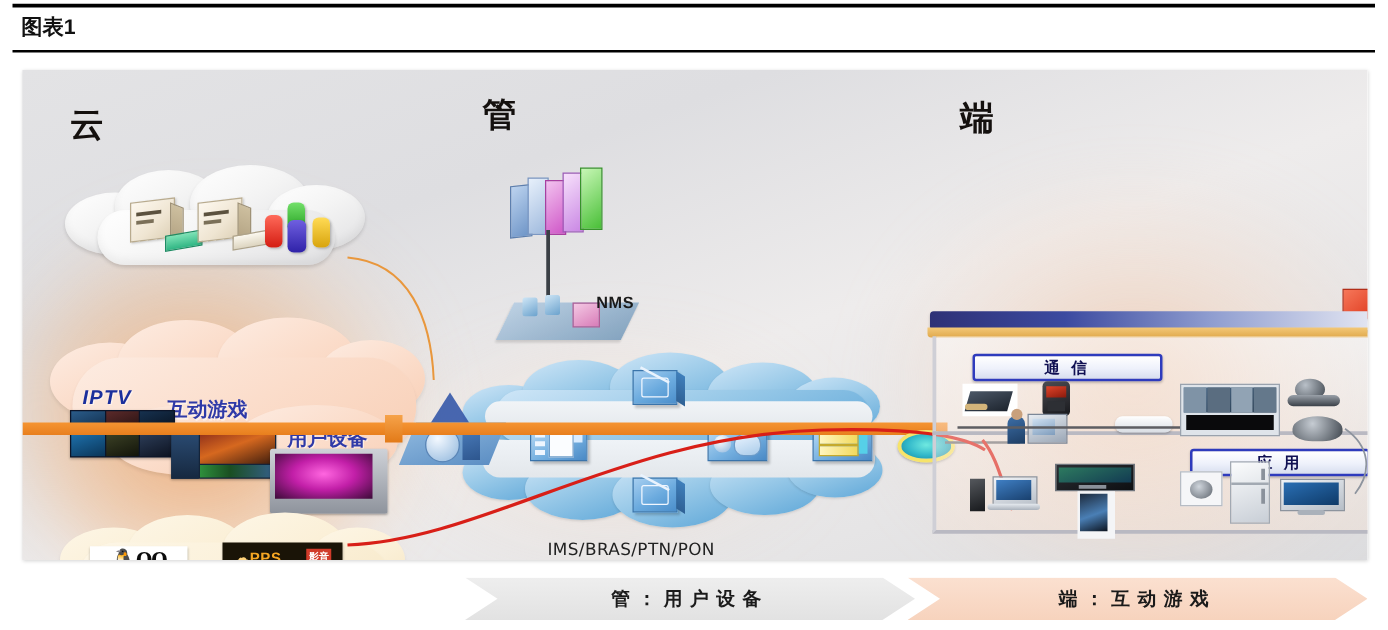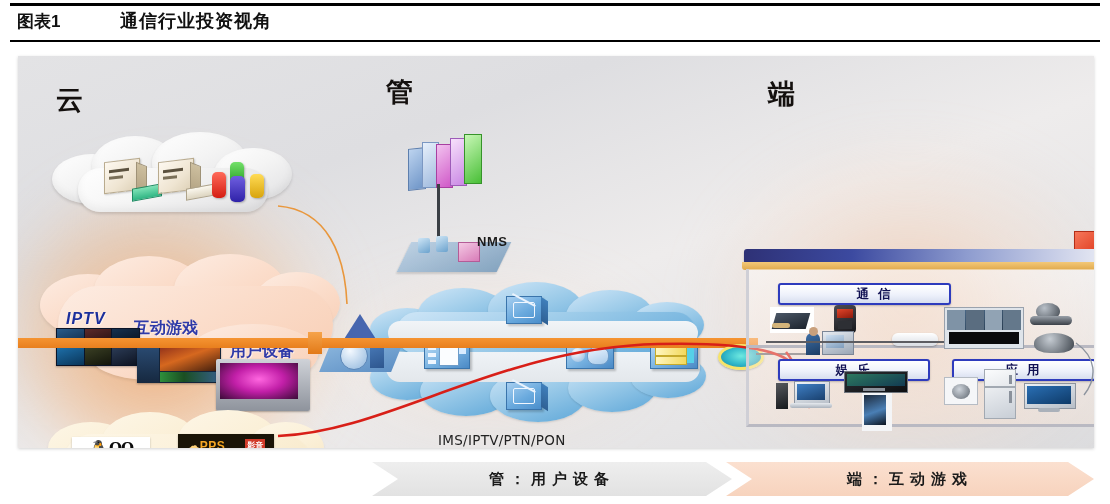--- a/index.html
+++ b/index.html
@@ -103,21 +103,20 @@
   #chev-yun{left:18px;width:360px;background:linear-gradient(180deg,#ee9042,#df7a23);color:#241b12;}
   #chev-guan{left:372px;width:360px;background:linear-gradient(180deg,#eeeeee,#e2e2e2);}
   #chev-duan{left:726px;width:368px;background:linear-gradient(180deg,#fbe0d0,#f7d3bd);}
 </style>
 </head>
 <body>
 
 <div id="header">
   <div class="rule-top"></div>
   <div id="hdr-label">图表1</div>
-  <div id="hdr-title">通信行业投资视角</div>
   <div class="rule-bot"></div>
 </div>
 
 <div id="panel">
 
   <div class="glow" id="glow-left"></div>
   <div class="glow" id="glow-mid"></div>
   <div class="glow" id="glow-right"></div>
 
   <div class="col-head" id="head-yun">云</div>
@@ -280,36 +279,33 @@
   <div style="position:absolute;left:738px;top:297px;width:60px;height:1.5px;background:#6b6b70;"></div>
 
   <svg id="redcurve">
     <path d="M 10 122 C 120 118, 230 34, 390 30 C 470 28, 505 36, 520 46" stroke="#d81f18" stroke-width="2.6" fill="none"></path>
   </svg>
   <svg style="position:absolute;left:740px;top:280px;width:70px;height:90px;overflow:visible;">
     <path d="M 28 16 C 40 30, 44 52, 52 72" stroke="#d81f18" stroke-width="2.6" fill="none"></path>
   </svg>
 
   <div id="lbl-tech">
-    <div>IMS/IPTV/PTN/PON</div>
+    <div>IMS/BRAS/PTN/PON</div>
 
   </div>
 
   <div id="shelf">
     <div id="redcube"></div>
     <div id="shelf-top"></div>
     <div id="shelf-top2"></div>
     <div id="shelf-box"></div>
     <div id="shelf-divider"></div>
 
-    <div class="catbox" style="left:34px;top:42px;width:148px;padding-left:21px;">
+    <div class="catbox" style="left:34px;top:42px;width:148px;">
       <span>通 信</span>
-    </div>
-    <div class="catbox" style="left:34px;top:118px;width:148px;">
-      <span>娱 乐</span>
     </div>
     <div class="catbox" style="left:208px;top:118px;width:140px;">
       <span>应 用</span>
     </div>
 
     <div class="dev" style="left:26px;top:66px;width:44px;height:26px;background:#fff;">
       <div style="position:absolute;left:4px;top:6px;width:34px;height:16px;background:linear-gradient(160deg,#4b5766,#1d242e);transform:skewX(-16deg);"></div>
       <div style="position:absolute;left:2px;top:16px;width:18px;height:5px;border-radius:3px;background:#d3b47a;"></div>
     </div>
     <div class="dev" style="left:90px;top:64px;width:22px;height:28px;background:linear-gradient(160deg,#4c4c52,#16171b);border-radius:4px;">

